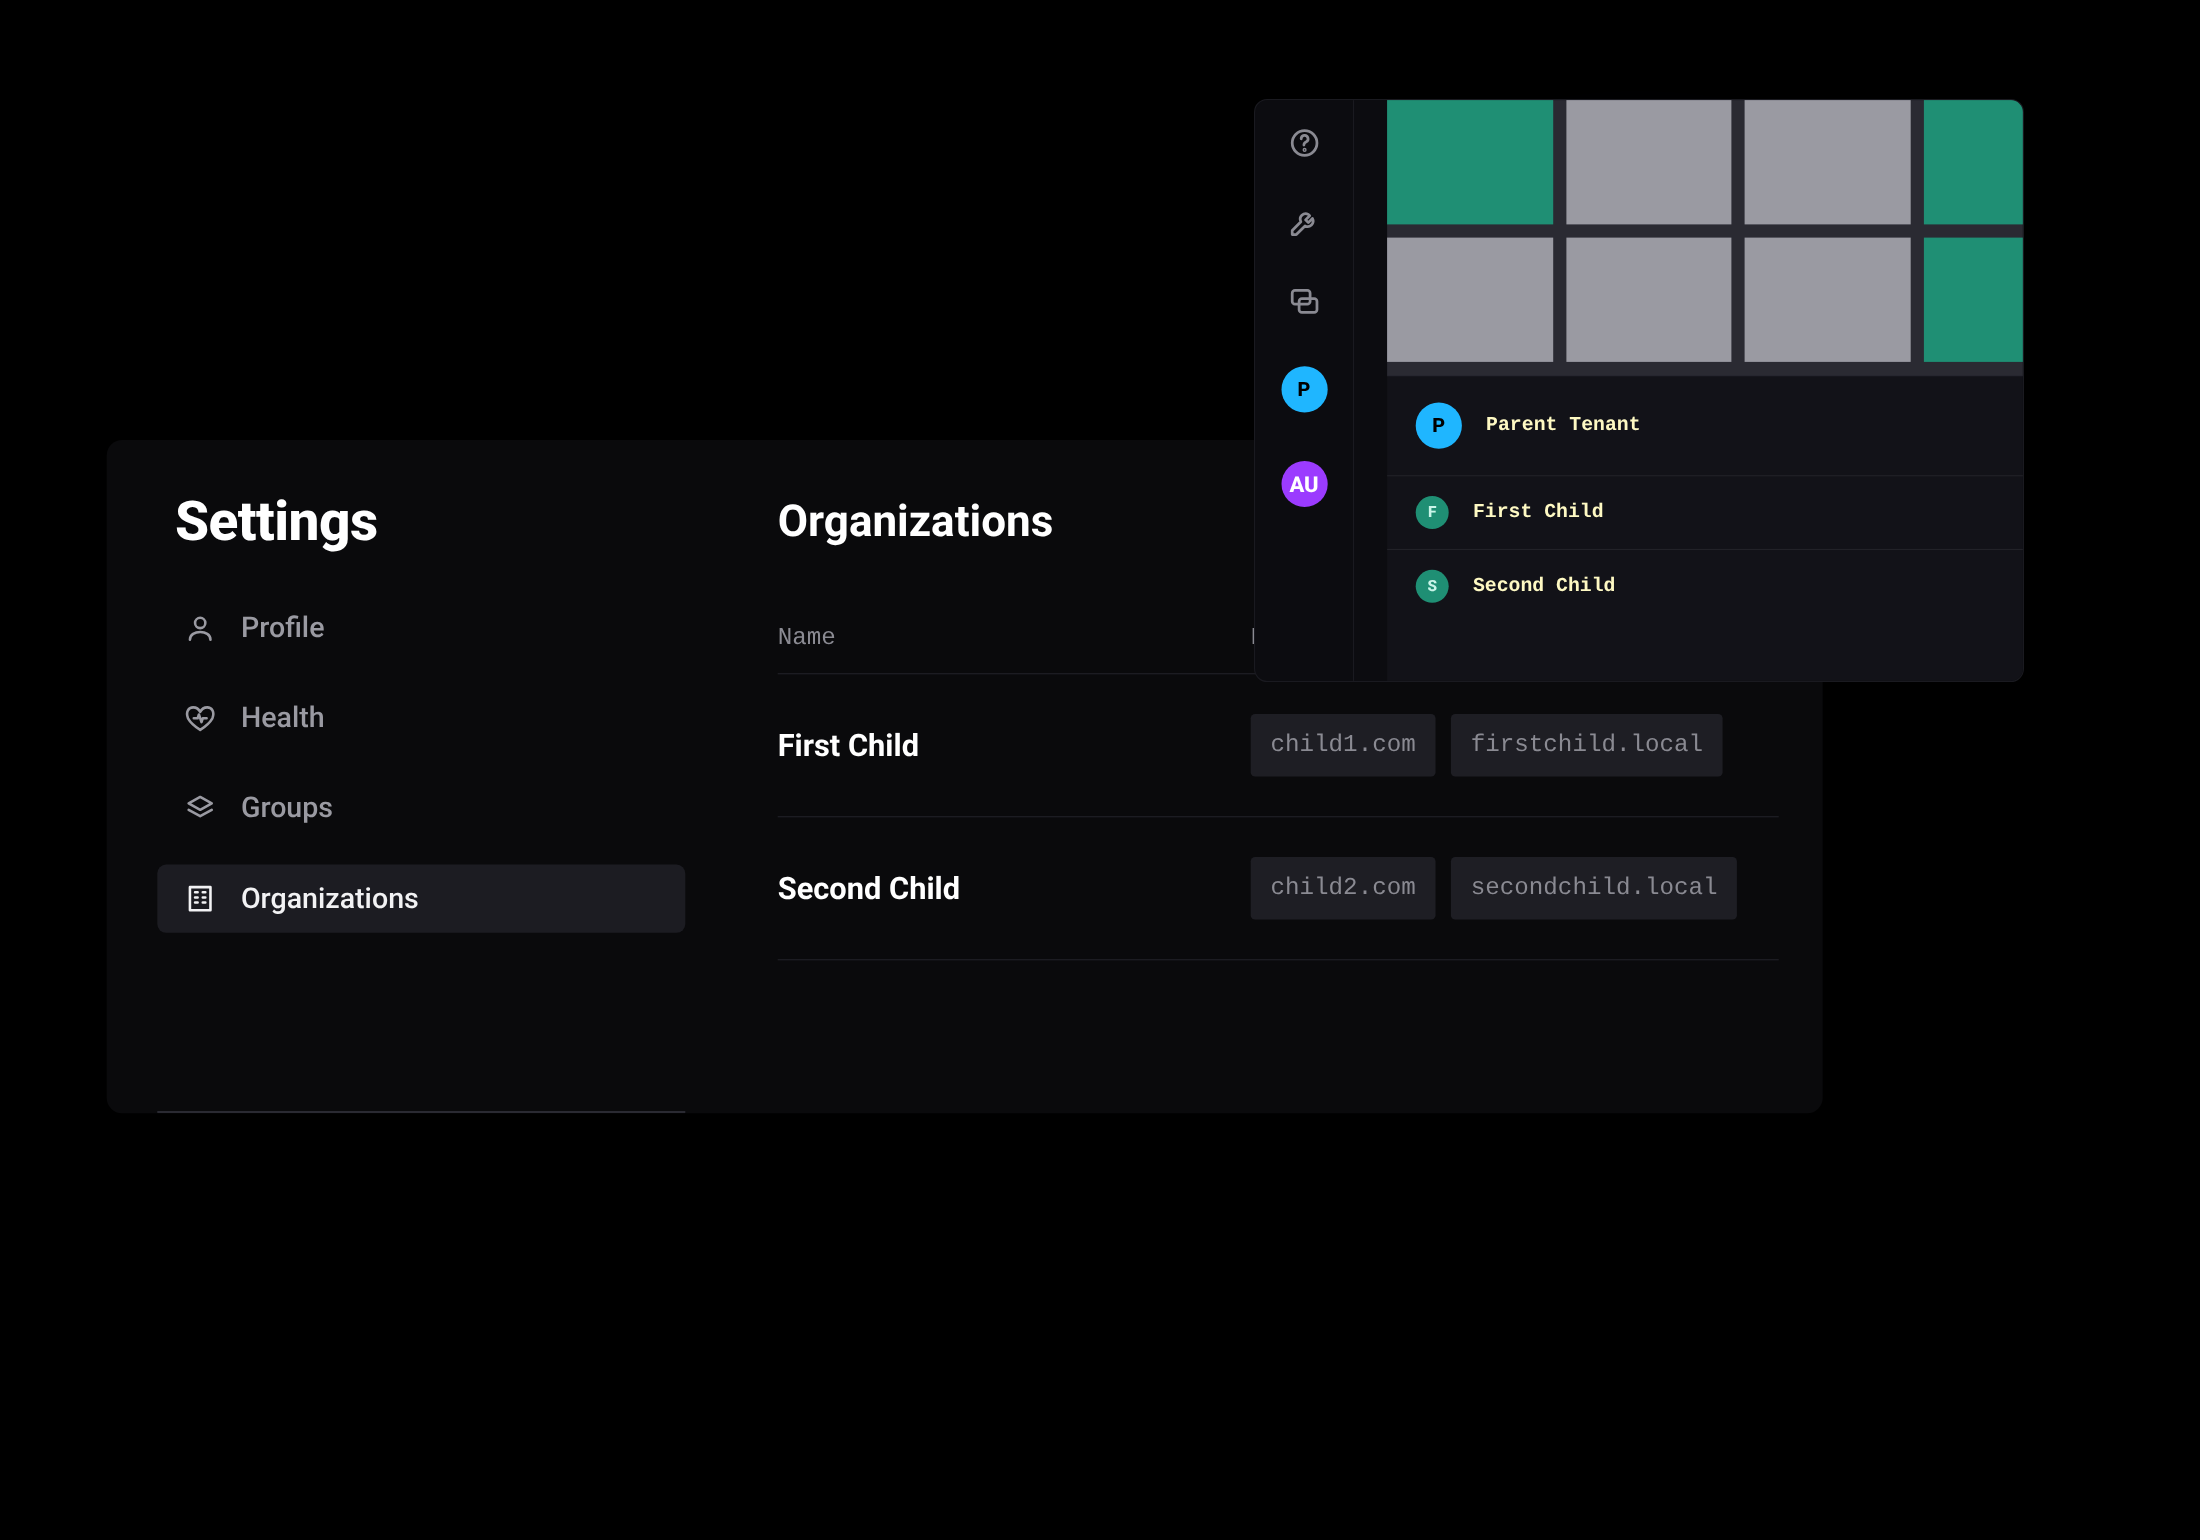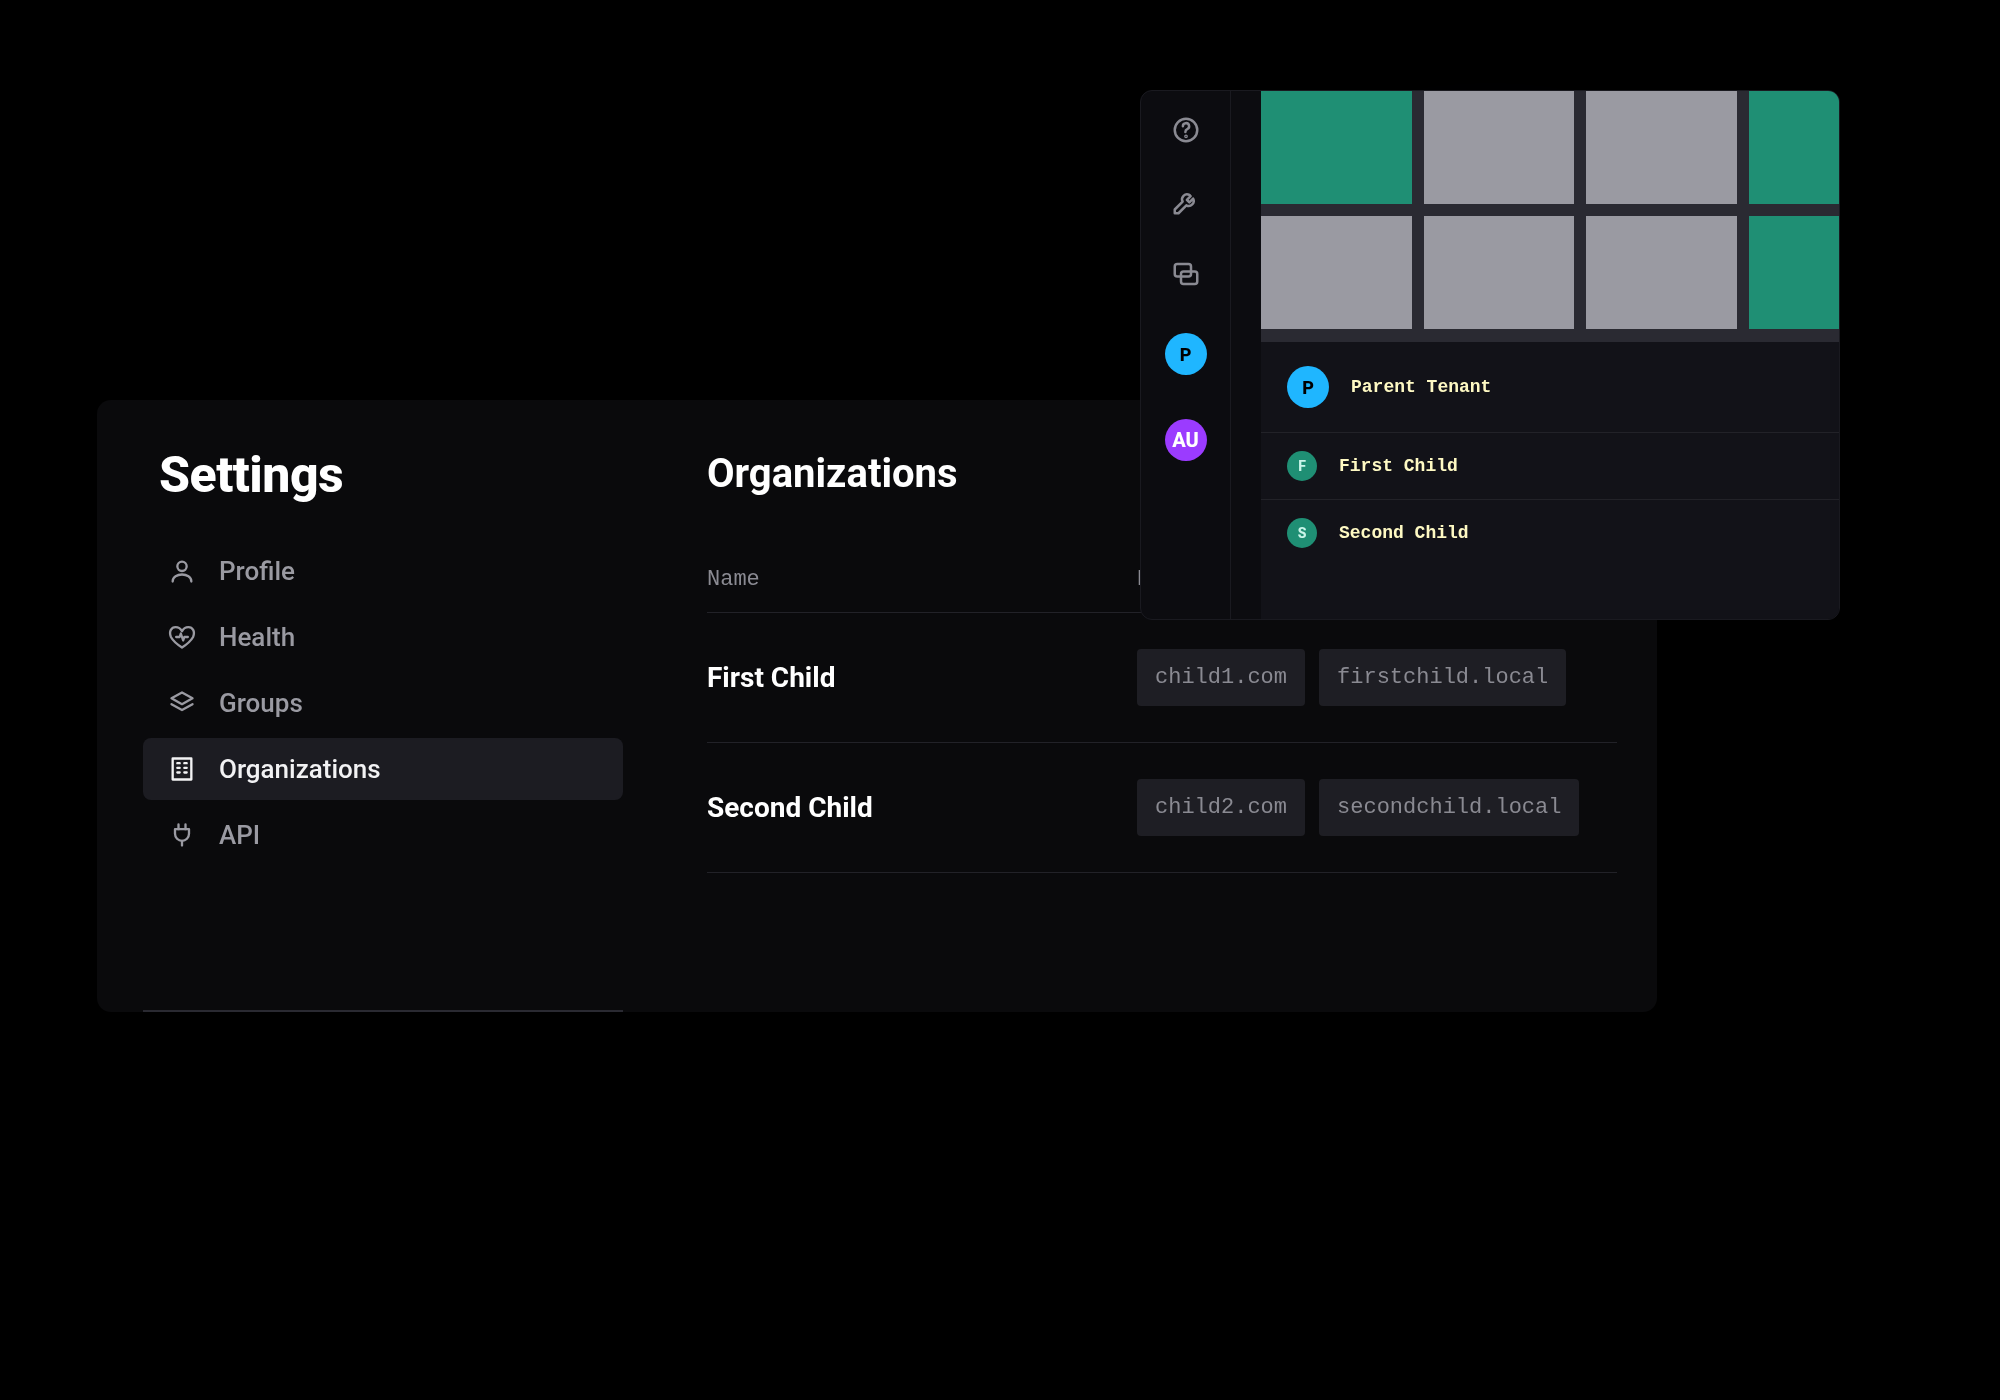--- a/index.html
+++ b/index.html
@@ -33,21 +33,21 @@
     letter-spacing: -0.5px;
     color: #fff;
   }
   .settings-nav {
     position: absolute;
     left: 46px;
     top: 140px;
     width: 480px;
     display: flex;
     flex-direction: column;
-    gap: 4px;
+    gap: 20px;
   }
   .nav-item {
     display: flex;
     align-items: center;
     gap: 22px;
     padding: 16px 24px;
     border-radius: 8px;
     color: #9a9aa2;
     font-size: 26px;
     font-weight: 500;
@@ -305,30 +305,20 @@
     <div class="nav-item active">
       <span class="ic">
         <svg viewBox="0 0 24 24" width="28" height="28">
             <rect x="4" y="3" width="16" height="18"></rect>
             <path d="M8 7h2M14 7h2M8 11h2M14 11h2M8 15h2M14 15h2"></path>
           </svg>
       </span>
       <span>Organizations</span>
     </div>
 
-    <div class="nav-item">
-      <span class="ic">
-        <svg viewBox="0 0 24 24" width="28" height="28">
-            <path d="M9 3v4M15 3v4"></path>
-            <path d="M6 7h12v4a6 6 0 0 1-12 0V7z"></path>
-            <path d="M12 17v4"></path>
-          </svg>
-      </span>
-      <span>API</span>
-    </div>
 
   </div>
   <div class="nav-sep"></div>
 
   <div class="main-area">
     <div class="main-heading">Organizations</div>
 
     <div class="table-head mono">
       <div>Name</div>
       <div>Domains</div>

